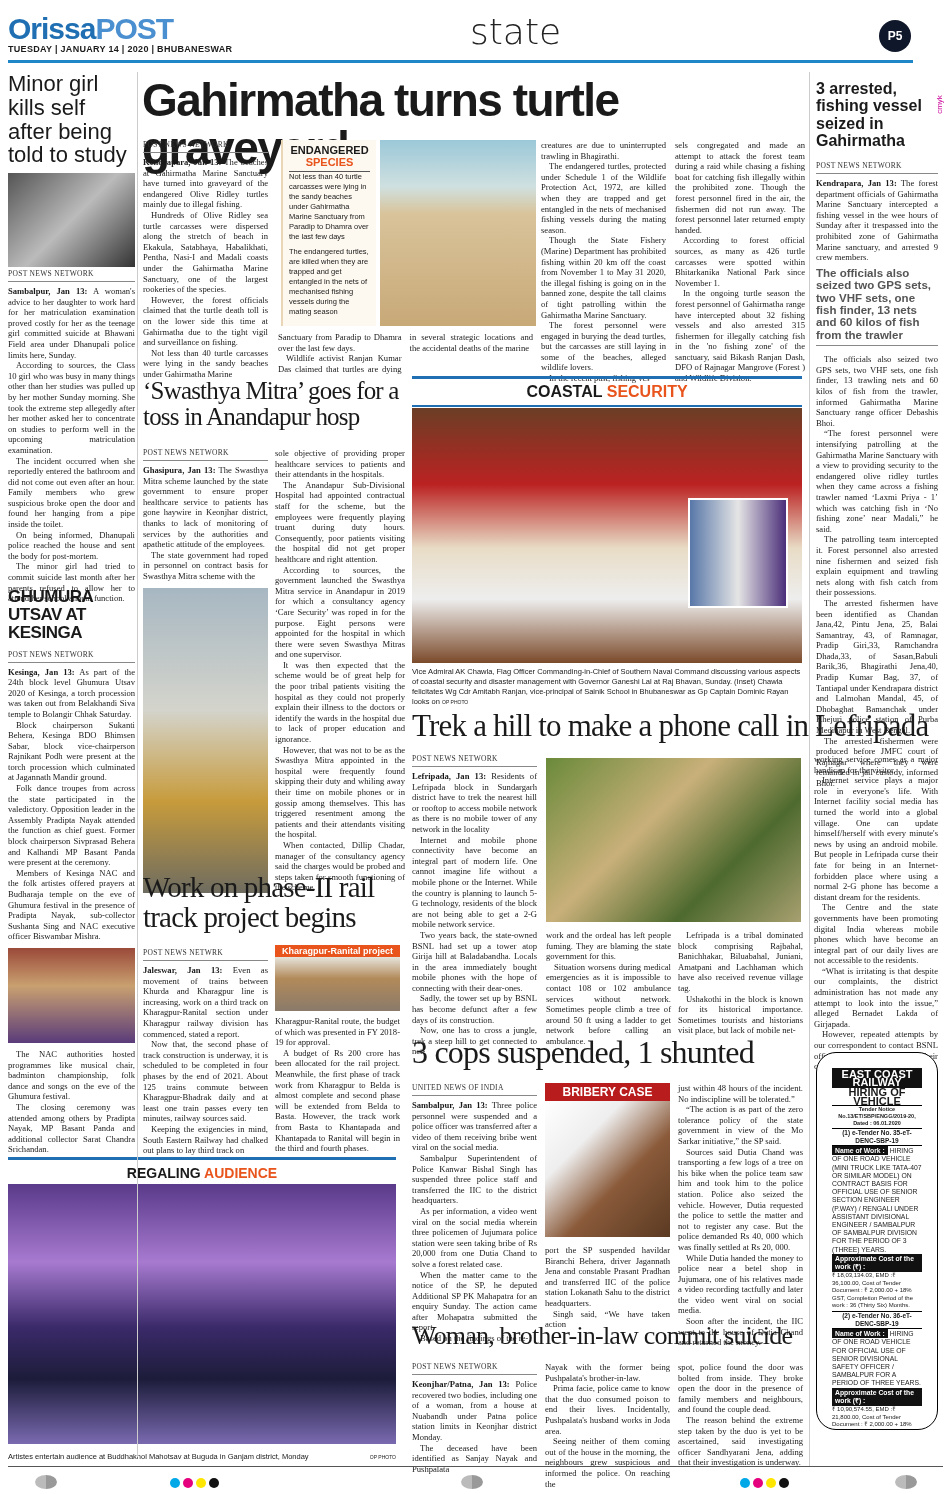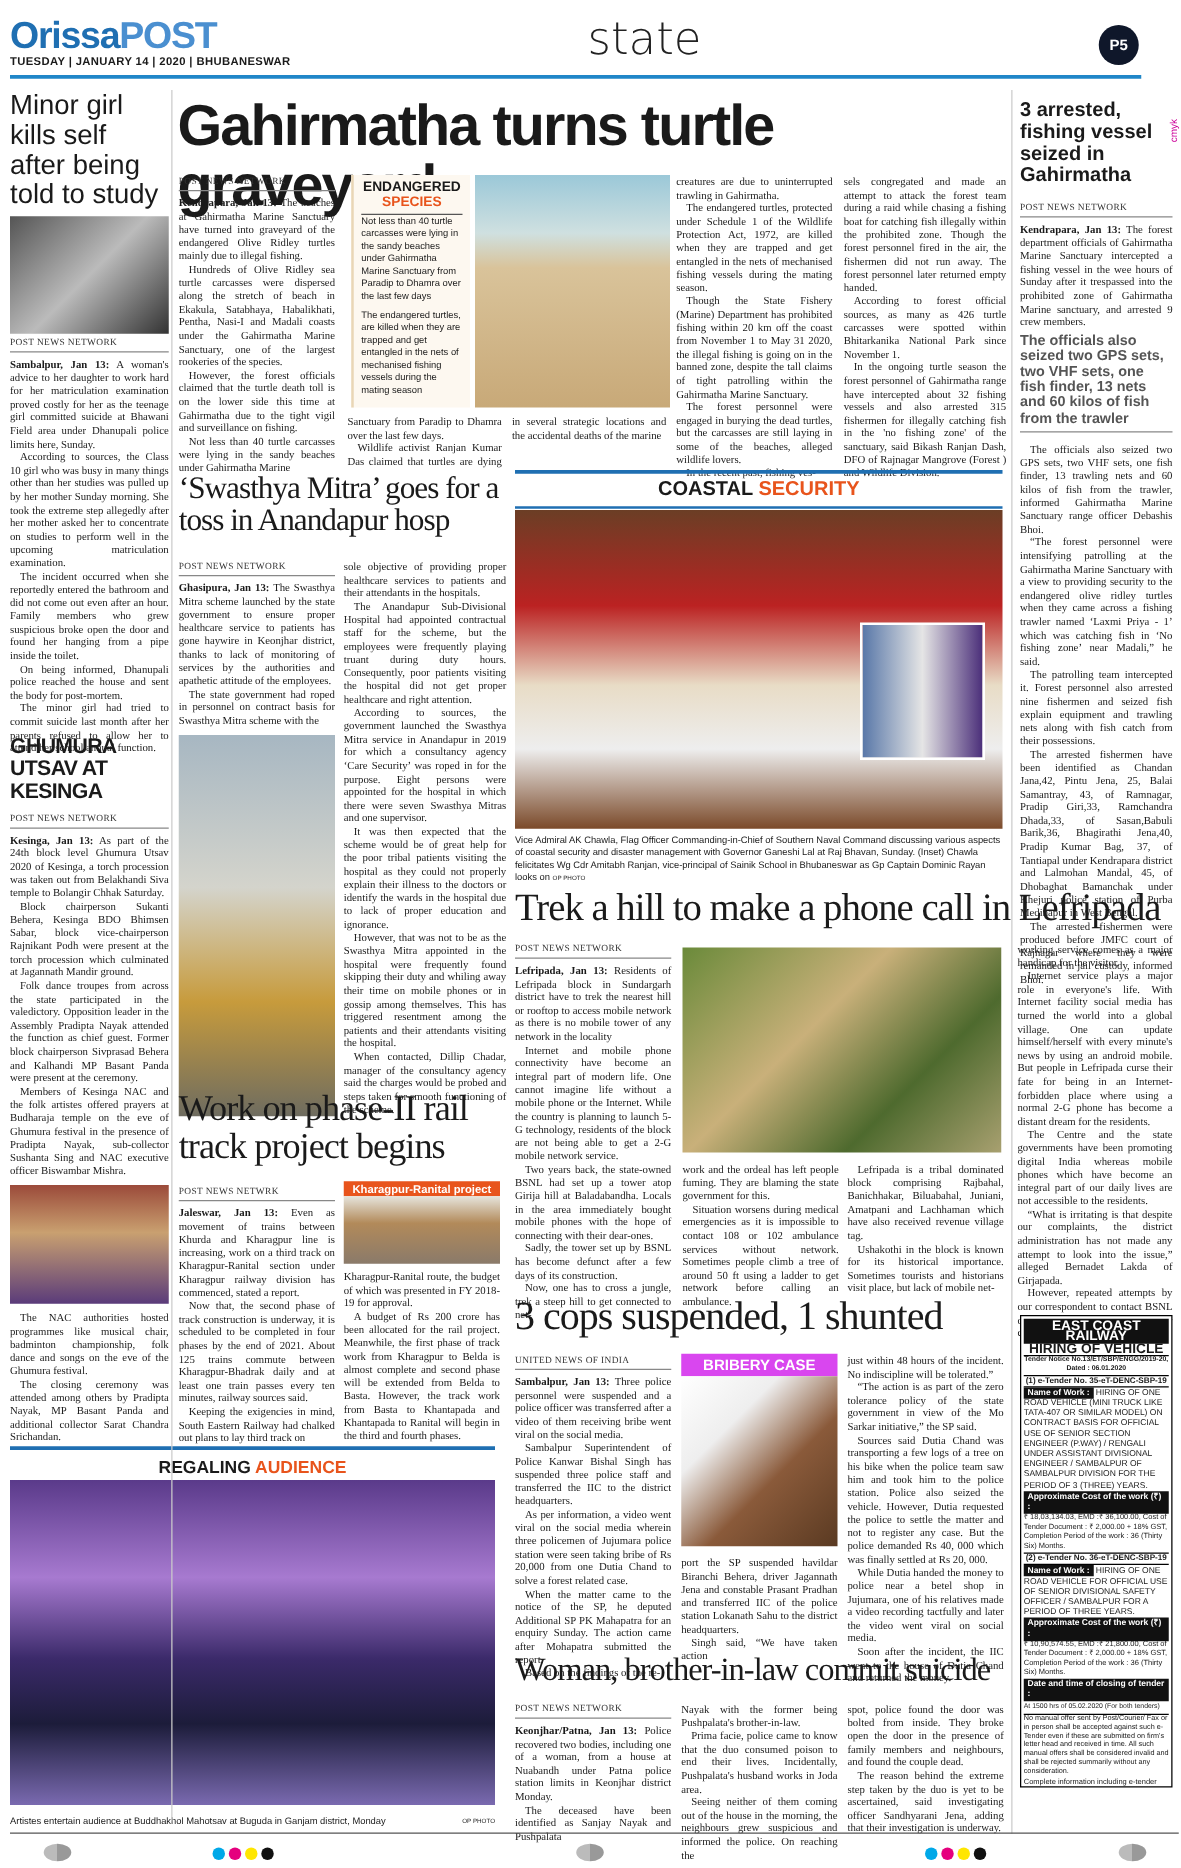--- a/index.html
+++ b/index.html
@@ -83,21 +83,21 @@
   <div class="boxhead orange" style="font-size:11px;border-bottom:1px solid #555;padding-bottom:3px;margin-bottom:0;">SPECIES</div>
   <div class="caption" style="font-size:7.5px;margin-bottom:5px;">Not less than 40 turtle carcasses were lying in the sandy beaches under Gahirmatha Marine Sanctuary from Paradip to Dhamra over the last few days</div>
   <div class="caption" style="font-size:7.5px;">The endangered turtles, are killed when they are trapped and get entangled in the nets of mechanised fishing vessels during the mating season</div>
 </div>
 <div class="abs photo" style="left:380px;top:140px;width:156px;height:186px;background:linear-gradient(180deg,#9bc8d8 0%,#cfe0e0 25%,#d9c39a 40%,#c8a978 100%);"></div>
 <div class="abs body" style="left:278px;top:332px;width:255px;column-count:2;column-gap:8px;">
   <p class="first">Sanctuary from Paradip to Dhamra over the last few days.</p>
   <p>Wildlife activist Ranjan Kumar Das claimed that turtles are dying in several strategic locations and the accidental deaths of the marine</p>
 </div>
 <div class="abs body" style="left:541px;top:140px;width:125px;">
-  <p class="first">creatures are due to uninterrupted trawling in Gahirmatha.</p>
+  <p class="first">creatures are due to uninterrupted trawling in Bhagirathi.</p>
   <p>The endangered turtles, protected under Schedule 1 of the Wildlife Protection Act, 1972, are killed when they are trapped and get entangled in the nets of mechanised fishing vessels during the mating season.</p>
   <p>Though the State Fishery (Marine) Department has prohibited fishing within 20 km off the coast from November 1 to May 31 2020, the illegal fishing is going on in the banned zone, despite the tall claims of tight patrolling within the Gahirmatha Marine Sanctuary.</p>
   <p>The forest personnel were engaged in burying the dead turtles, but the carcasses are still laying in some of the beaches, alleged wildlife lovers.</p>
   <p>In the recent past, fishing ves-</p>
 </div>
 <div class="abs body" style="left:675px;top:140px;width:130px;">
   <p class="first">sels congregated and made an attempt to attack the forest team during a raid while chasing a fishing boat for catching fish illegally within the prohibited zone. Though the forest personnel fired in the air, the fishermen did not run away. The forest personnel later returned empty handed.</p>
   <p>According to forest official sources, as many as 426 turtle carcasses were spotted within Bhitarkanika National Park since November 1.</p>
   <p>In the ongoing turtle season the forest personnel of Gahirmatha range have intercepted about 32 fishing vessels and also arrested 315 fishermen for illegally catching fish in the 'no fishing zone' of the sanctuary, said Bikash Ranjan Dash, DFO of Rajnagar Mangrove (Forest ) and Wildlife Division.</p>
 </div>
@@ -203,21 +203,21 @@
   <div class="byline">UNITED NEWS OF INDIA</div>
   <div class="body">
     <p class="first"><span class="dl">Sambalpur, Jan 13:</span> <span>Three police personnel were suspended and a police officer was transferred after a video of them receiving bribe went viral on the social media.</span></p>
     <p>Sambalpur Superintendent of Police Kanwar Bishal Singh has suspended three police staff and transferred the IIC to the district headquarters.</p>
     <p>As per information, a video went viral on the social media wherein three policemen of Jujumara police station were seen taking bribe of Rs 20,000 from one Dutia Chand to solve a forest related case.</p>
     <p>When the matter came to the notice of the SP, he deputed Additional SP PK Mahapatra for an enquiry Sunday. The action came after Mohapatra submitted the report.</p>
     <p>Based on the findings of the re-</p>
   </div>
 </div>
 <div class="abs" style="left:545px;top:1083px;width:125px;height:156px;">
-  <div class="boxhead" style="background:#d946ef;color:#fff;font-size:12px;padding:2px 0;">BRIBERY CASE</div>
+  <div class="boxhead" style="background:#b91c1c;color:#fff;font-size:12px;padding:2px 0;">BRIBERY CASE</div>
   <div class="photo" style="height:136px;background:linear-gradient(135deg,#fff 0%,#eee 30%,#8a5a3a 60%,#5a3a22 100%);"></div>
 </div>
 <div class="abs body" style="left:545px;top:1245px;width:125px;">
   <p class="first">port the SP suspended havildar Biranchi Behera, driver Jagannath Jena and constable Prasant Pradhan and transferred IIC of the police station Lokanath Sahu to the district headquarters.</p>
   <p>Singh said, “We have taken action</p>
 </div>
 <div class="abs body" style="left:678px;top:1083px;width:125px;">
   <p class="first">just within 48 hours of the incident. No indiscipline will be tolerated.”</p>
   <p>“The action is as part of the zero tolerance policy of the state government in view of the Mo Sarkar initiative,” the SP said.</p>
   <p>Sources said Dutia Chand was transporting a few logs of a tree on his bike when the police team saw him and took him to the police station. Police also seized the vehicle. However, Dutia requested the police to settle the matter and not to register any case. But the police demanded Rs 40, 000 which was finally settled at Rs 20, 000.</p>
@@ -236,21 +236,21 @@
 <div class="abs body" style="left:545px;top:1362px;width:125px;">
   <p class="first">Nayak with the former being Pushpalata's brother-in-law.</p>
   <p>Prima facie, police came to know that the duo consumed poison to end their lives. Incidentally, Pushpalata's husband works in Joda area.</p>
   <p>Seeing neither of them coming out of the house in the morning, the neighbours grew suspicious and informed the police. On reaching the</p>
 </div>
 <div class="abs body" style="left:678px;top:1362px;width:125px;">
   <p class="first">spot, police found the door was bolted from inside. They broke open the door in the presence of family members and neighbours, and found the couple dead.</p>
   <p>The reason behind the extreme step taken by the duo is yet to be ascertained, said investigating officer Sandhyarani Jena, adding that their investigation is underway.</p>
 </div>
 
-<div class="abs ad" style="left:816px;top:1052px;width:122px;height:378px;padding:2px;overflow:hidden;">
+<div class="abs ad" style="left:816px;top:1052px;width:122px;height:378px;padding:15px;overflow:hidden;border-radius:20px;">
   <div class="bk boxhead" style="font-size:11px;padding:2px 0;">EAST COAST RAILWAY</div>
   <div class="boxhead" style="font-size:11px;border-bottom:1px solid #000;">HIRING OF VEHICLE</div>
   <div class="boxhead" style="font-size:5.5px;line-height:7px;">Tender Notice No.13/ET/SBP/ENGG/2019-20, Dated : 06.01.2020</div>
   <div class="boxhead" style="font-size:6.5px;border-top:1px solid #000;border-bottom:1px solid #000;margin:1px 0;">(1) e-Tender No. 35-eT-DENC-SBP-19</div>
   <div><span class="bk">Name of Work :</span> <span>HIRING OF ONE ROAD VEHICLE (MINI TRUCK LIKE TATA-407 OR SIMILAR MODEL) ON CONTRACT BASIS FOR OFFICIAL USE OF SENIOR SECTION ENGINEER (P.WAY) / RENGALI UNDER ASSISTANT DIVISIONAL ENGINEER / SAMBALPUR OF SAMBALPUR DIVISION FOR THE PERIOD OF 3 (THREE) YEARS.</span></div>
   <div class="bk">Approximate Cost of the work (₹) :</div>
   <div style="font-size:6px;line-height:7.5px;">₹ 18,03,134.03, EMD :₹ 36,100.00, Cost of Tender Document : ₹ 2,000.00 + 18% GST, Completion Period of the work : 36 (Thirty Six) Months.</div>
   <div class="boxhead" style="font-size:6.5px;border-top:1px solid #000;border-bottom:1px solid #000;margin:1px 0;">(2) e-Tender No. 36-eT-DENC-SBP-19</div>
   <div><span class="bk">Name of Work :</span> <span>HIRING OF ONE ROAD VEHICLE FOR OFFICIAL USE OF SENIOR DIVISIONAL SAFETY OFFICER / SAMBALPUR FOR A PERIOD OF THREE YEARS.</span></div>
   <div class="bk">Approximate Cost of the work (₹) :</div>

